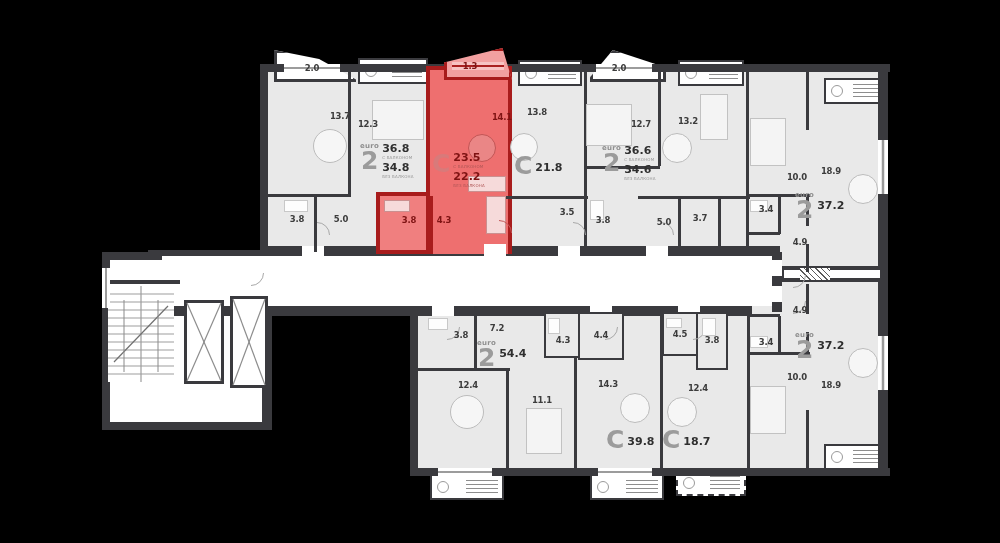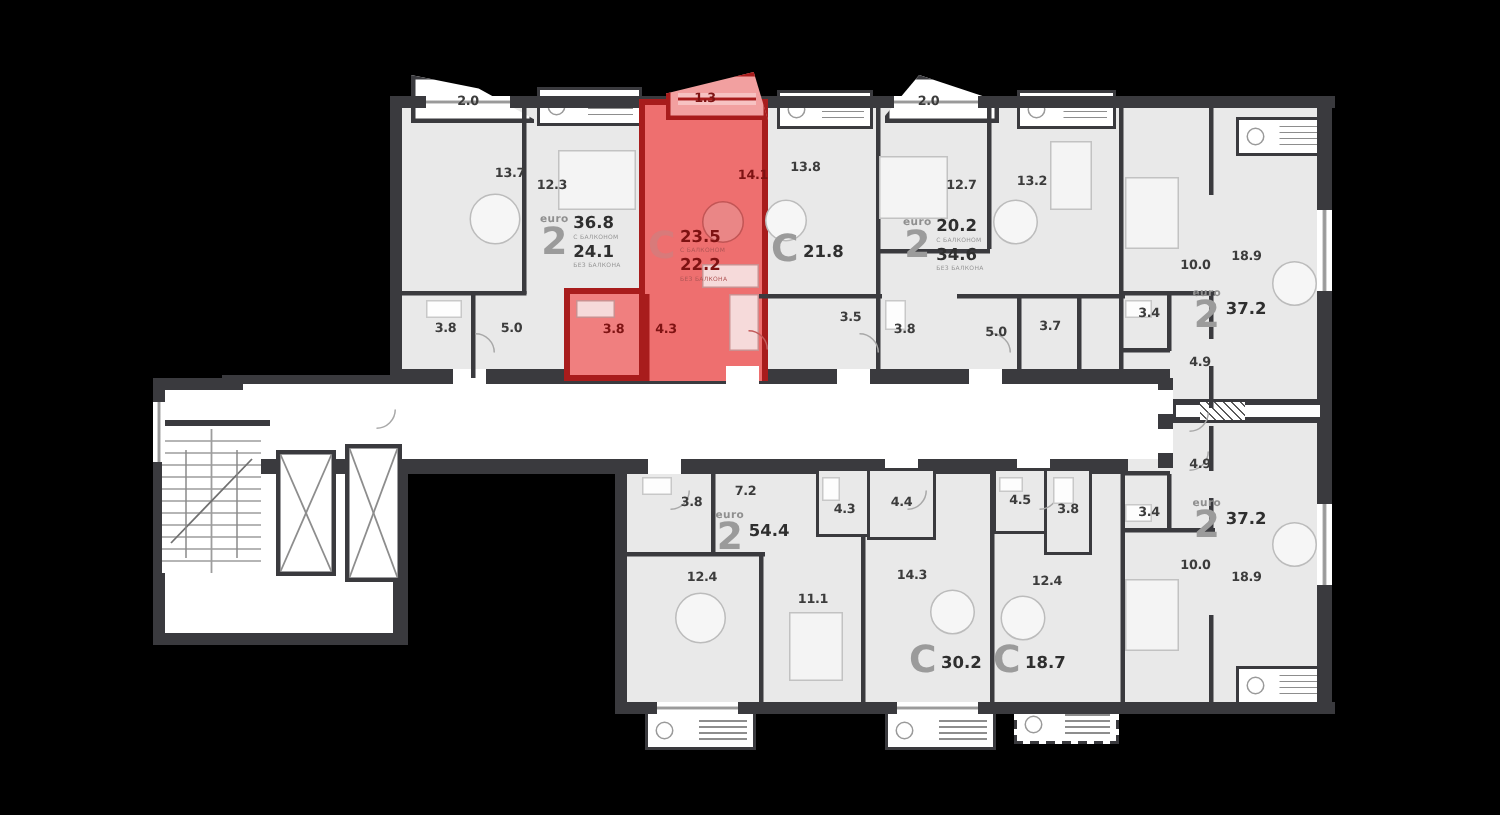--- a/index.html
+++ b/index.html
@@ -299,21 +299,21 @@
   <span class="rl" style="left:698px;top:388px">12.4</span>
 
   <div class="apt-label" style="left:360px;top:143px">
     <div class="tcol">
       <span class="teuro">euro</span>
       <span class="tnum">2</span>
     </div>
     <div class="acol">
       <span class="a1">36.8</span>
       <span class="anote">С БАЛКОНОМ</span>
-      <span class="a1">24.1</span>
+      <span class="a1">34.8</span>
       <span class="anote">БЕЗ БАЛКОНА</span>
     </div>
   </div>
 
   <div class="apt-label red-label" style="left:432px;top:152px">
     <div class="tcol">
       <span class="tletter redg">С</span>
     </div>
     <div class="acol">
       <span class="a1">23.5</span>
@@ -331,21 +331,21 @@
       <span class="a1">21.8</span>
     </div>
   </div>
 
   <div class="apt-label" style="left:602px;top:145px">
     <div class="tcol">
       <span class="teuro">euro</span>
       <span class="tnum">2</span>
     </div>
     <div class="acol">
-      <span class="a1">20.2</span>
+      <span class="a1">36.6</span>
       <span class="anote">С БАЛКОНОМ</span>
       <span class="a1">34.6</span>
       <span class="anote">БЕЗ БАЛКОНА</span>
     </div>
   </div>
 
   <div class="apt-label" style="left:795px;top:192px">
     <div class="tcol">
       <span class="teuro">euro</span>
       <span class="tnum">2</span>
@@ -373,21 +373,21 @@
     <div class="acol single">
       <span class="a1">54.4</span>
     </div>
   </div>
 
   <div class="apt-label" style="left:606px;top:428px">
     <div class="tcol">
       <span class="tletter">С</span>
     </div>
     <div class="acol single">
-      <span class="a1">30.2</span>
+      <span class="a1">39.8</span>
     </div>
   </div>
 
   <div class="apt-label" style="left:662px;top:428px">
     <div class="tcol">
       <span class="tletter">С</span>
     </div>
     <div class="acol single">
       <span class="a1">18.7</span>
     </div>

